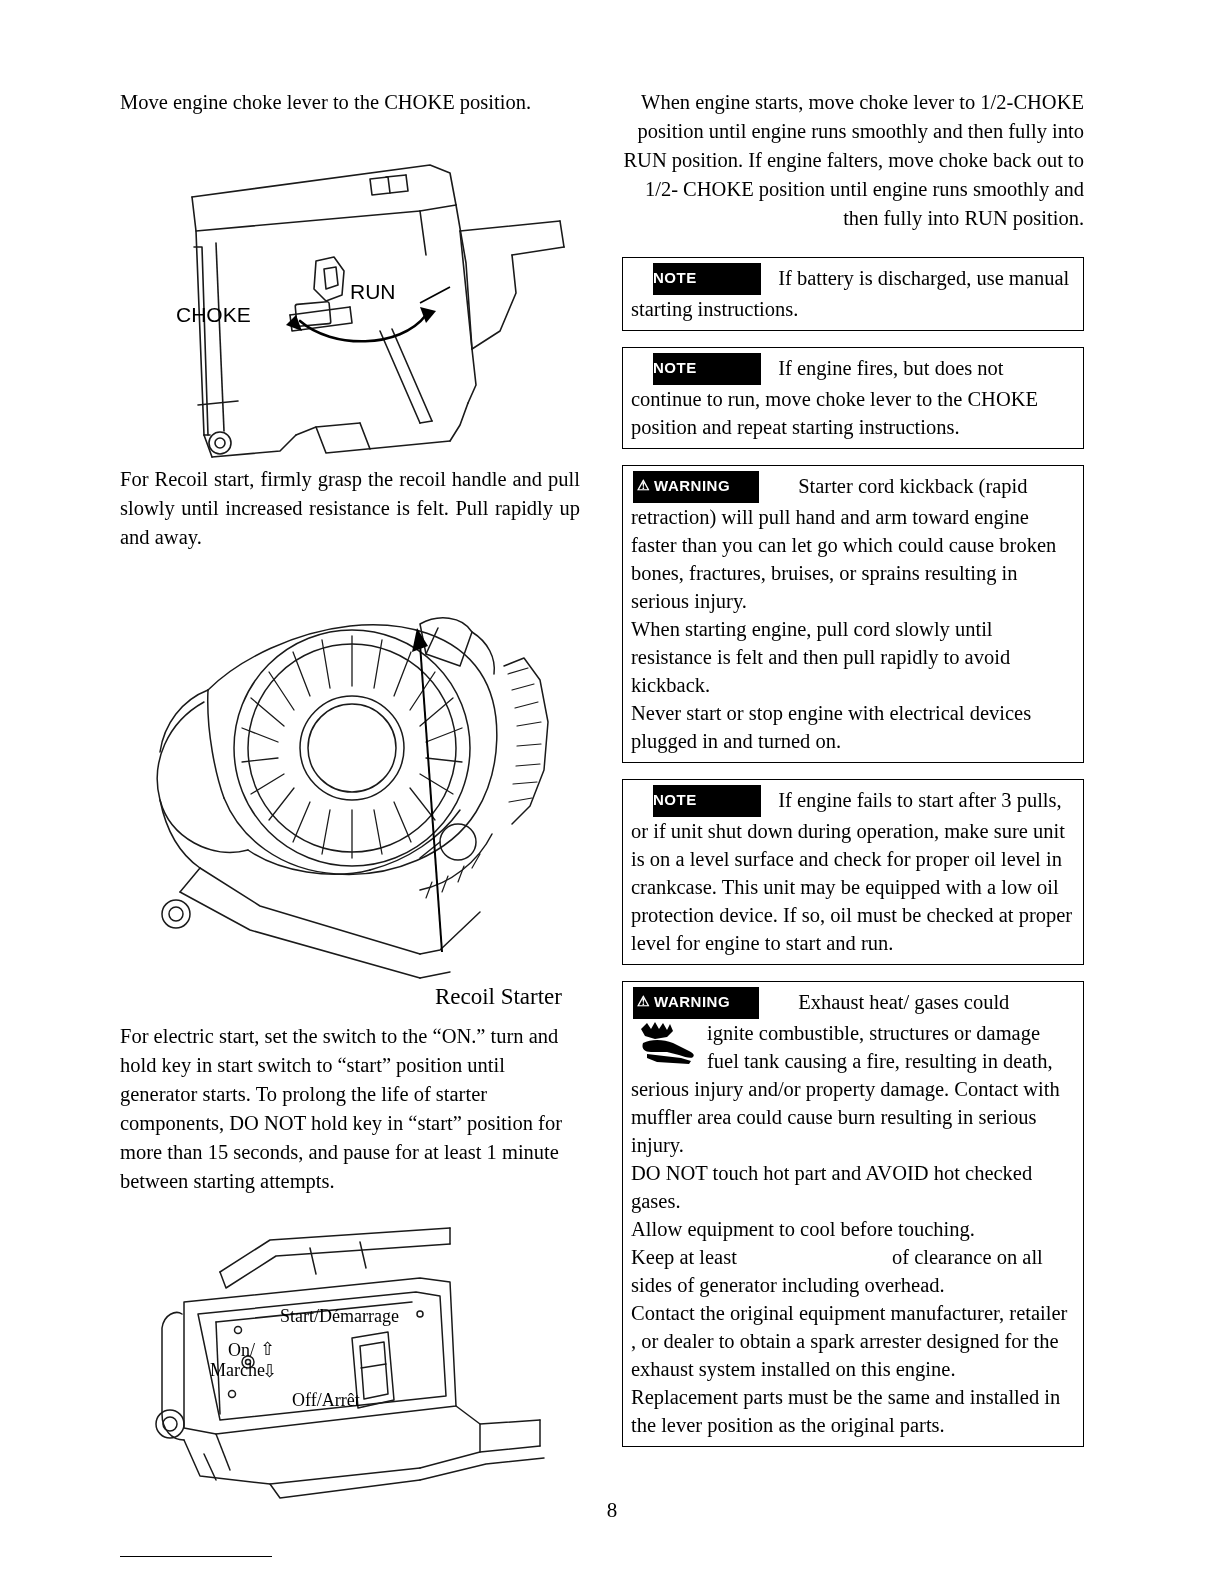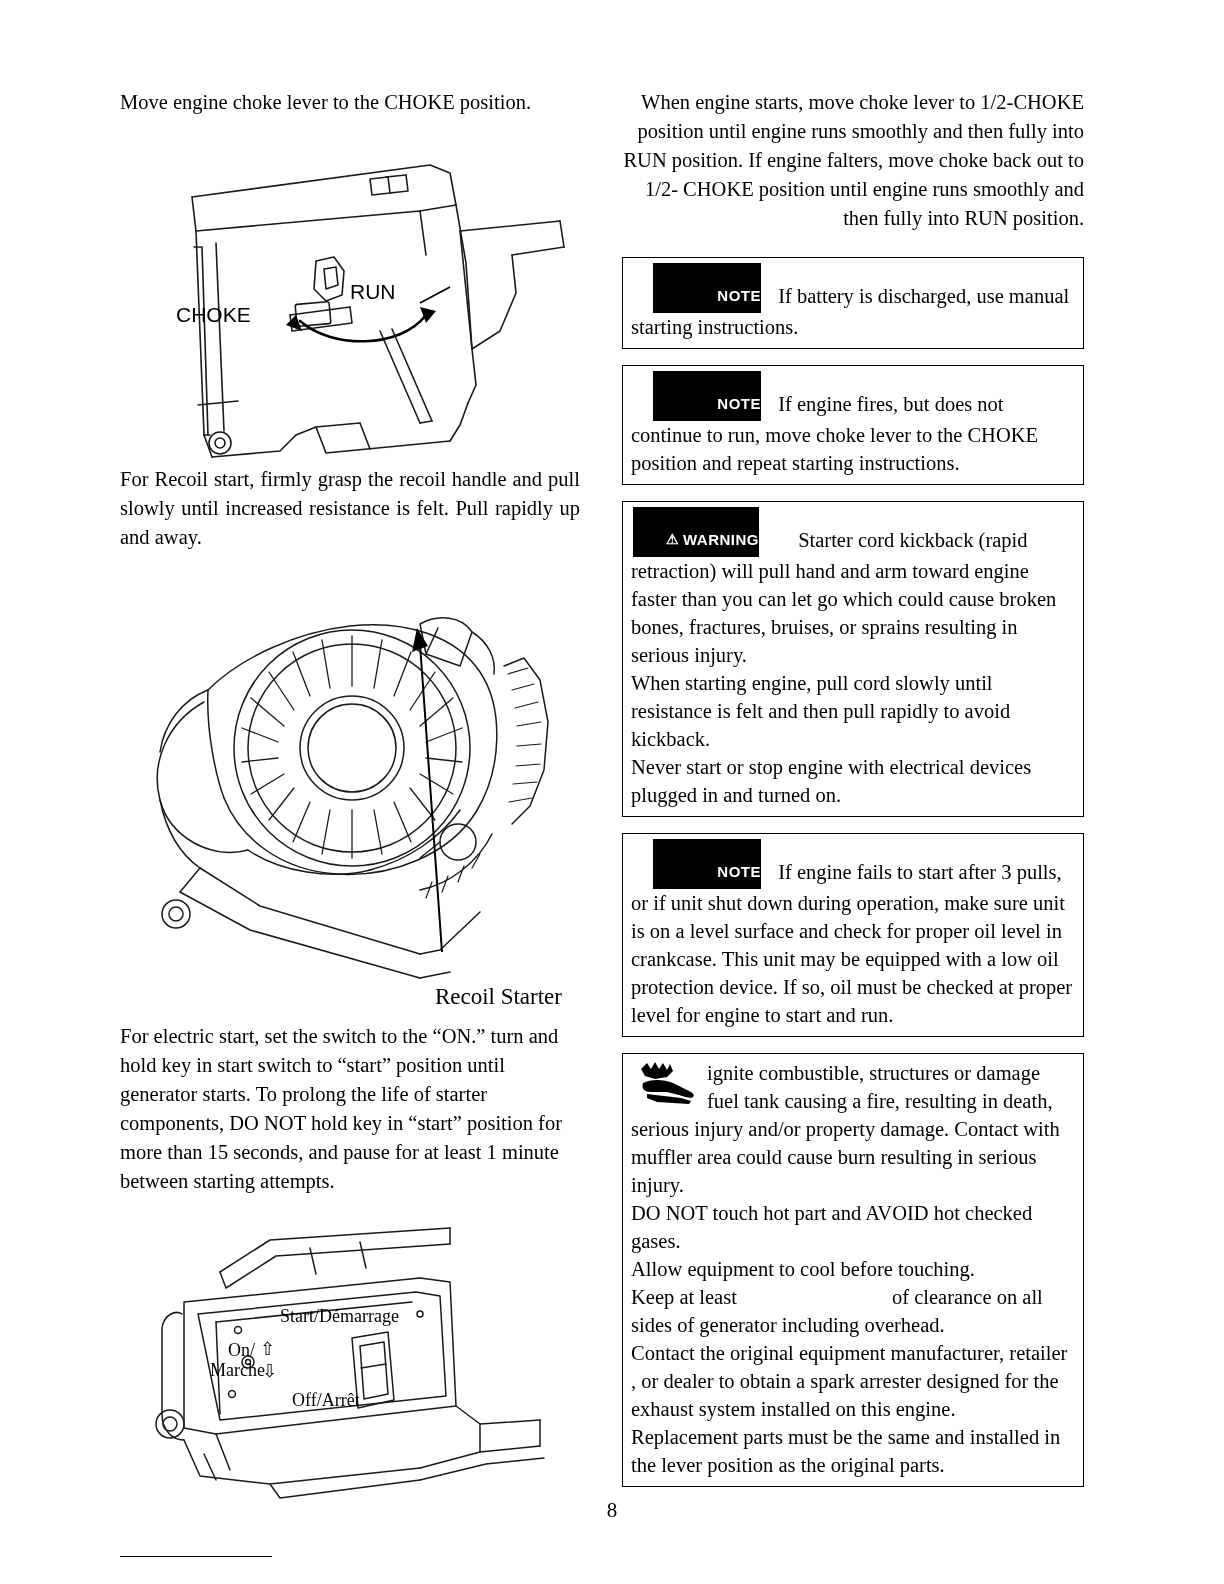--- a/index.html
+++ b/index.html
@@ -58,22 +58,22 @@
   }
   .callout p { margin: 0; }
   .tag {
     display: inline-block;
     background: #000;
     color: #fff;
     font-family: "Liberation Sans", sans-serif;
     font-weight: bold;
     font-size: 15px;
     letter-spacing: .5px;
-    text-align: right;
-    padding: 19px 0 3px 0;
+    text-align: left;
+    padding: 1px 0 3px 0;
     vertical-align: 2px;
   }
   .tag.note { width: 108px; margin-left: 22px; }
   .tag.warn { width: 122px; margin-left: 2px; padding-left: 4px; }
   .tag .tri {
     display: inline-block;
     margin-right: 4px;
     font-size: 14px;
     line-height: 1;
     transform: translateY(-1px);
@@ -373,20 +373,24 @@
     </div>
 
     <div class="callout">
       <p>
         <span class="tag note">NOTE</span>
         <span class="spacer-sm"></span><span>If engine fails to start after 3 pulls, or if unit shut down during operation, make sure unit is on a level surface and check for proper oil level in crankcase. This unit may be equipped with a low oil protection device. If so, oil must be checked at proper level for engine to start and run.</span>
       </p>
     </div>
 
     <div class="callout" style="margin-bottom:0;">
+      <p>
+        <span class="tag warn"><span class="tri">⚠</span><span>WARNING</span></span>
+        <span class="spacer"></span><span>Exhaust heat/ gases could</span>
+      </p>
       <svg class="hand-icon" viewBox="0 0 62 44">
         <g fill="#000">
           <path d="M4,8 L10,2 L14,8 L18,1 L22,8 L26,2 L30,9 L33,3 L36,10 L30,16 L18,18 L8,15 Z"></path>
           <path d="M6,22 C14,18 26,18 36,22 L52,30 C56,32 58,34 56,36 C54,38 48,36 42,34 L30,31 L14,31 C8,31 4,28 6,22 Z"></path>
           <path d="M10,33 L44,37 L54,40 L52,43 L20,41 L10,37 Z"></path>
         </g>
       </svg>
       <p>ignite combustible, structures or damage</p>
       <p>fuel tank causing a fire, resulting in death, serious injury and/or property damage. Contact with muffler area could cause burn resulting in serious injury.</p>
       <p>DO NOT touch hot part and AVOID hot checked gases.</p>

